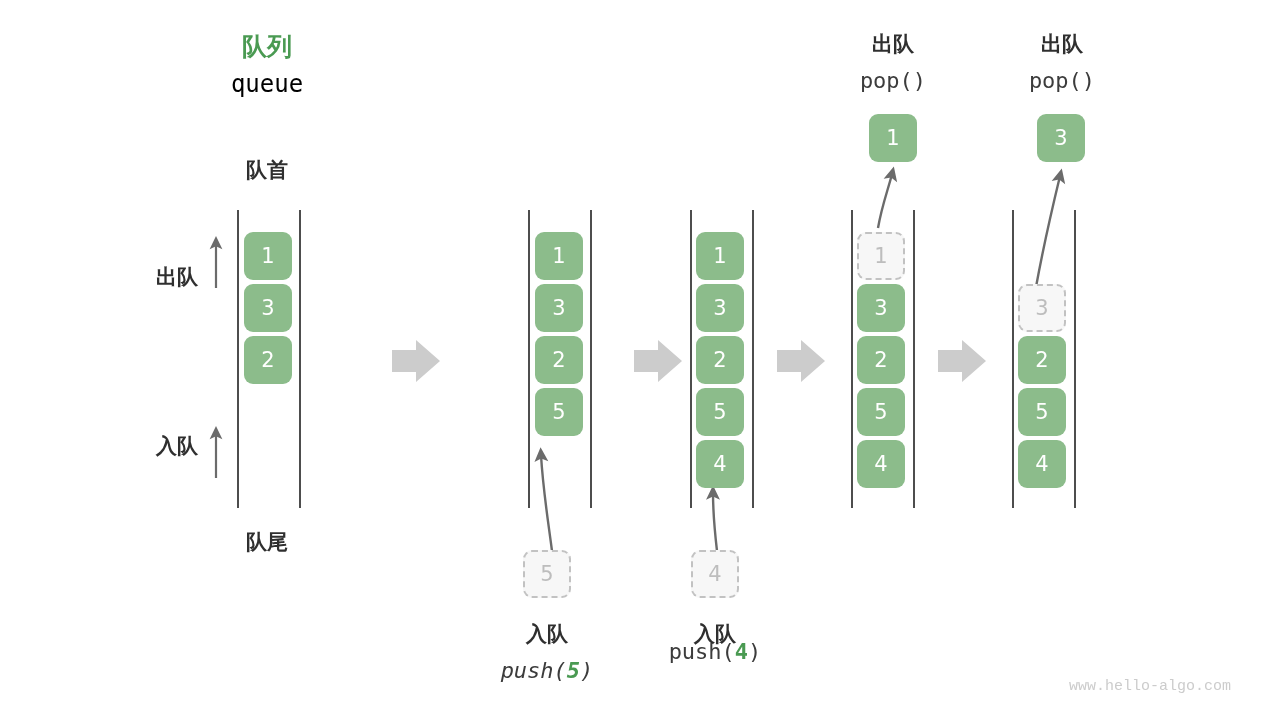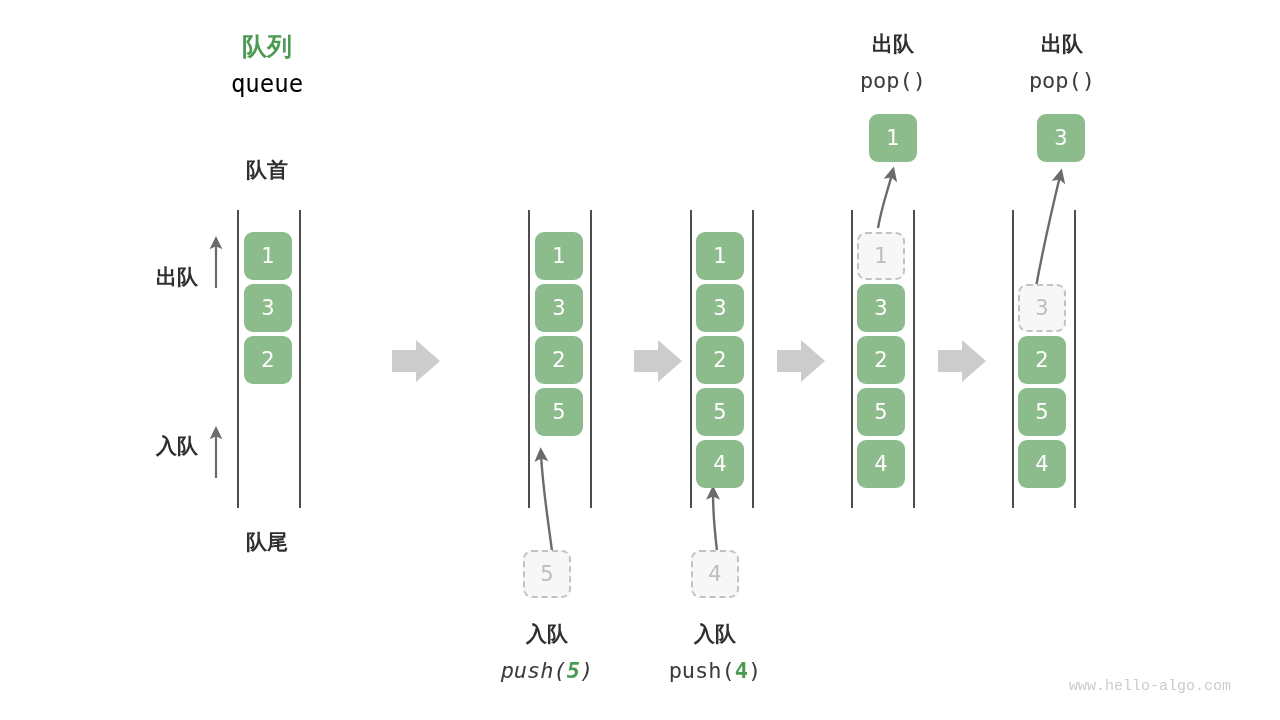--- a/index.html
+++ b/index.html
@@ -201,21 +201,21 @@
 
     <div class="abs cell filled" style="left:696px; top:232px;">1</div>
     <div class="abs cell filled" style="left:696px; top:284px;">3</div>
     <div class="abs cell filled" style="left:696px; top:336px;">2</div>
     <div class="abs cell filled" style="left:696px; top:388px;">5</div>
     <div class="abs cell filled" style="left:696px; top:440px;">4</div>
 
     <div class="abs cell ghost" style="left:691px; top:550px;">4</div>
 
     <div class="abs op-label-cn" style="left:635px; top:624px; width:160px;">入队</div>
-    <div class="abs op-label-code" style="left:635px; top:660px; width:160px;">
+    <div class="abs op-label-code" style="left:635px; top:641px; width:160px;">
       <span>push(</span><span class="arg">4</span><span>)</span>
     </div>
   </div>
 
   <div class="abs" style="left:0; top:0;">
     <div class="abs op-label-cn" style="left:813px; top:34px; width:160px;">出队</div>
     <div class="abs op-label-code" style="left:813px; top:70px; width:160px;">
       <span>pop(</span><span class="arg"></span><span>)</span>
     </div>
 

